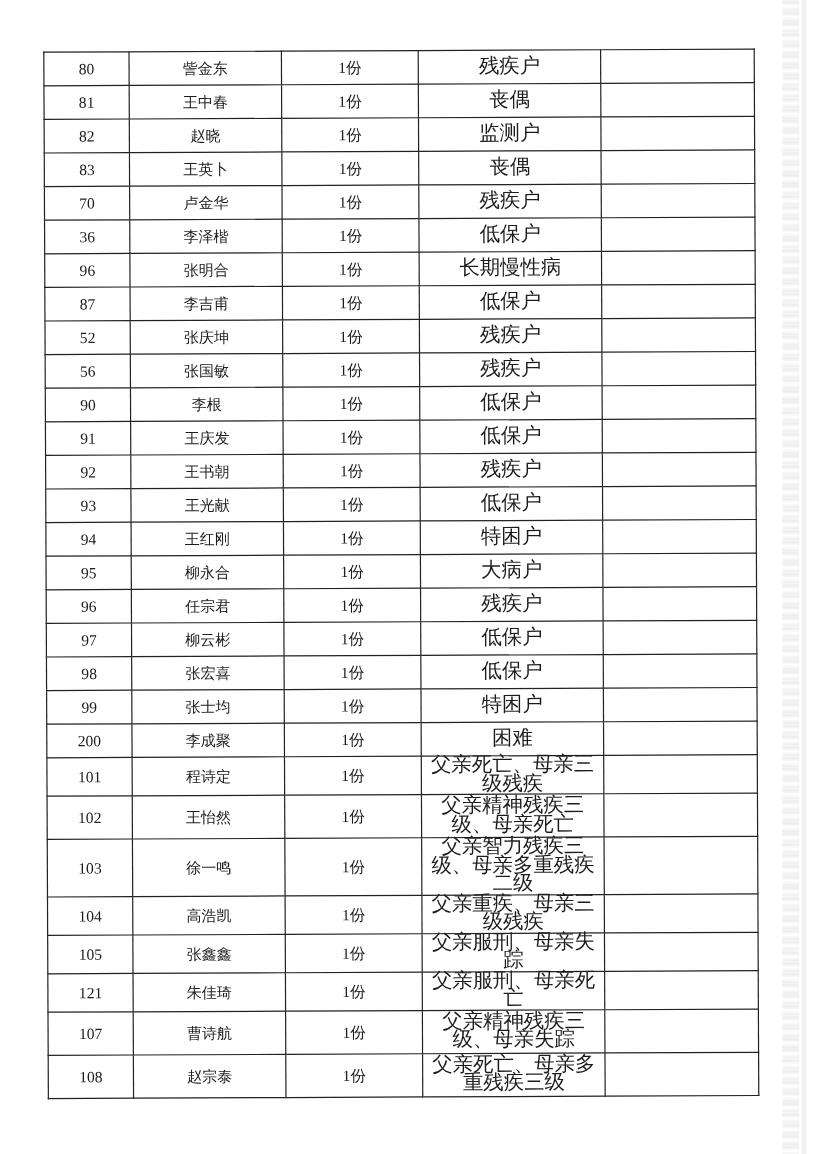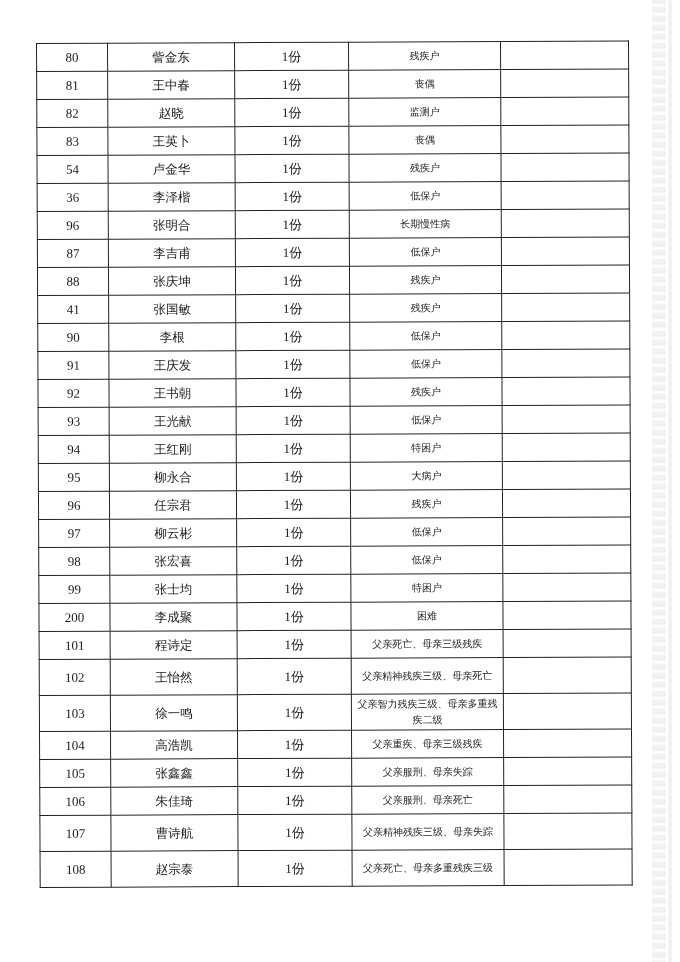--- a/index.html
+++ b/index.html
@@ -74,21 +74,21 @@
     tr.double td { height: 35px; }
     td.num {
       font-family: "Liberation Serif", "DejaVu Serif", serif;
       font-size: 13px;
     }
     td.qty {
       font-family: "Liberation Serif", "DejaVu Serif", serif;
       font-size: 13px;
     }
     td.reason {
-      font-size: 10px;
+      font-size: 17px;
       line-height: 15.5px;
       border-radius: 14px;
     }
   </style>
 </head>
 <body>
 
 <div class="page">
   <div class="scan-edge"></div>
   <div class="scan-edge2"></div>
@@ -125,21 +125,21 @@
             <td class="note"></td>
           </tr>
           <tr class="single">
             <td class="num">83</td>
             <td class="name">王英卜</td>
             <td class="qty">1份</td>
             <td class="reason">丧偶</td>
             <td class="note"></td>
           </tr>
           <tr class="single">
-            <td class="num">54</td>
+            <td class="num">70</td>
             <td class="name">卢金华</td>
             <td class="qty">1份</td>
             <td class="reason">残疾户</td>
             <td class="note"></td>
           </tr>
           <tr class="single">
             <td class="num">36</td>
             <td class="name">李泽楷</td>
             <td class="qty">1份</td>
             <td class="reason">低保户</td>
@@ -153,28 +153,28 @@
             <td class="note"></td>
           </tr>
           <tr class="single">
             <td class="num">87</td>
             <td class="name">李吉甫</td>
             <td class="qty">1份</td>
             <td class="reason">低保户</td>
             <td class="note"></td>
           </tr>
           <tr class="single">
-            <td class="num">88</td>
+            <td class="num">52</td>
             <td class="name">张庆坤</td>
             <td class="qty">1份</td>
             <td class="reason">残疾户</td>
             <td class="note"></td>
           </tr>
           <tr class="single">
-            <td class="num">41</td>
+            <td class="num">56</td>
             <td class="name">张国敏</td>
             <td class="qty">1份</td>
             <td class="reason">残疾户</td>
             <td class="note"></td>
           </tr>
           <tr class="single">
             <td class="num">90</td>
             <td class="name">李根</td>
             <td class="qty">1份</td>
             <td class="reason">低保户</td>
@@ -279,21 +279,21 @@
             <td class="note"></td>
           </tr>
           <tr class="single">
             <td class="num">105</td>
             <td class="name">张鑫鑫</td>
             <td class="qty">1份</td>
             <td class="reason">父亲服刑、母亲失踪</td>
             <td class="note"></td>
           </tr>
           <tr class="single">
-            <td class="num">106</td>
+            <td class="num">121</td>
             <td class="name">朱佳琦</td>
             <td class="qty">1份</td>
             <td class="reason">父亲服刑、母亲死亡</td>
             <td class="note"></td>
           </tr>
           <tr class="double">
             <td class="num">107</td>
             <td class="name">曹诗航</td>
             <td class="qty">1份</td>
             <td class="reason">父亲精神残疾三级、母亲失踪</td>

